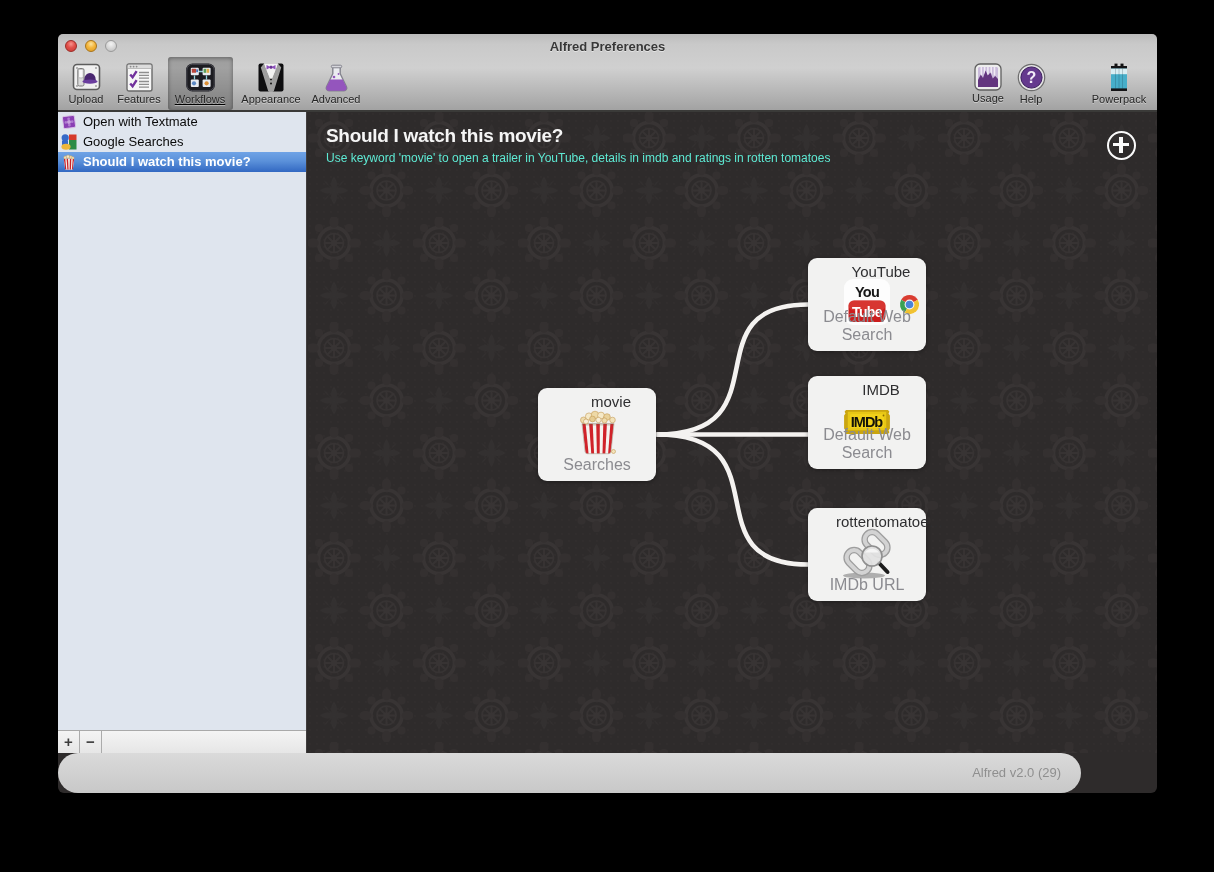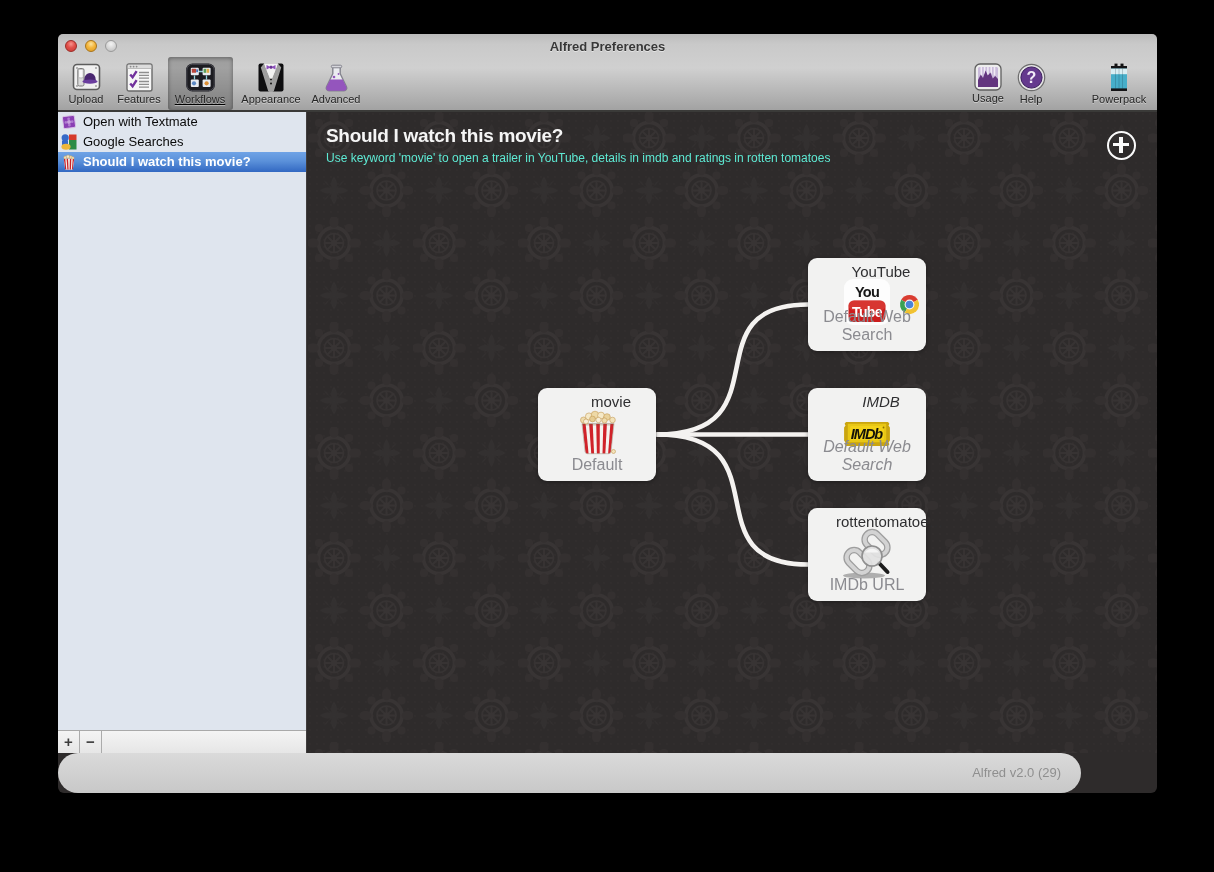--- a/index.html
+++ b/index.html
@@ -278,42 +278,42 @@
           <circle cx="27" cy="8.5" r="3.4" fill="#f5e9c8"></circle>
           <circle cx="33" cy="10" r="3.3" fill="#e9d29c"></circle>
           <circle cx="38.5" cy="13" r="2.8" fill="#f2e3ba"></circle>
           <circle cx="12" cy="14.5" r="2.5" fill="#f7eed6"></circle>
           <circle cx="18.5" cy="12" r="2.9" fill="#e5cc92"></circle>
           <circle cx="24.5" cy="13" r="2.7" fill="#f7eed6"></circle>
           <circle cx="30.5" cy="13.5" r="2.6" fill="#eedcae"></circle>
           <circle cx="39.5" cy="44.5" r="2" fill="#f2e3ba"></circle>
         </g>
       </svg>
-        <span class="nb">Default</span>
+        <span class="nb">Searches</span>
       </div>
     <div class="node" style="left:500px; top:146px;">
         <span class="nt">YouTube</span>
       <svg width="118" height="93" viewBox="0 0 118 93" style="position:absolute;left:0;top:0;">
         <rect x="36" y="21" width="46" height="46" rx="9" fill="#fdfdfd"></rect>
         <text x="59" y="39" font-family="Liberation Sans, sans-serif" font-size="14.5" font-weight="bold" fill="#181818" text-anchor="middle" letter-spacing="-0.8">You</text>
         <rect x="40.5" y="42.5" width="37" height="21.5" rx="5.5" fill="#cc1d1d"></rect>
         <rect x="40.5" y="42.5" width="37" height="10" rx="5.5" fill="#e04a42" opacity="0.55"></rect>
         <text x="59" y="58.5" font-family="Liberation Sans, sans-serif" font-size="14" font-weight="bold" fill="#ffffff" text-anchor="middle" letter-spacing="-0.6">Tube</text>
         <g>
           <circle cx="101.5" cy="46.5" r="9.6" fill="#fff"></circle>
           <path d="M101.5 46.5 L93.2 41.7 A9.6 9.6 0 0 1 109.8 41.7 Z" fill="#d93c30"></path>
           <path d="M101.5 46.5 L93.2 41.7 A9.6 9.6 0 0 0 96.7 54.8 Z" fill="#3ba153"></path>
           <path d="M101.5 46.5 L96.7 54.8 A9.6 9.6 0 0 0 109.8 41.7 Z" fill="#f1c232"></path>
           <circle cx="101.5" cy="46.5" r="4.9" fill="#f4f4f4"></circle>
           <circle cx="101.5" cy="46.5" r="3.8" fill="#4a84d8"></circle>
         </g>
       </svg>
         <span class="nb">Default Web Search</span>
       </div>
-    <div class="node" style="left:500px; top:276px;font-style:italic;">
+    <div class="node" style="left:500px; top:264px;">
         <span class="nt">IMDB</span>
       <svg width="118" height="93" viewBox="0 0 118 93" style="position:absolute;left:0;top:0;">
         <path d="M38 34 h42 l1.4 1.8 -0.9 1.8 1.4 1.8 v13.2 l-1.4 1.8 0.9 1.8 -1.4 1.8 h-42 l-1.4 -1.8 0.9 -1.8 -1.4 -1.8 v-13.2 l1.4 -1.8 -0.9 -1.8 z" fill="#caa50f"></path>
         <path d="M39.8 35.8 h38.4 v18.4 h-38.4 z" fill="#e8c715"></path>
         <rect x="42" y="38" width="34" height="14" rx="1.5" fill="#f2d11a"></rect>
         <text x="58.5" y="50.5" font-family="Liberation Sans, sans-serif" font-size="14.5" font-weight="bold" fill="#131309" text-anchor="middle" letter-spacing="-1">IMDb</text>
         <circle cx="75.5" cy="39.5" r="0.9" fill="#8a6d00"></circle>
       </svg>
         <span class="nb">Default Web Search</span>
       </div>

